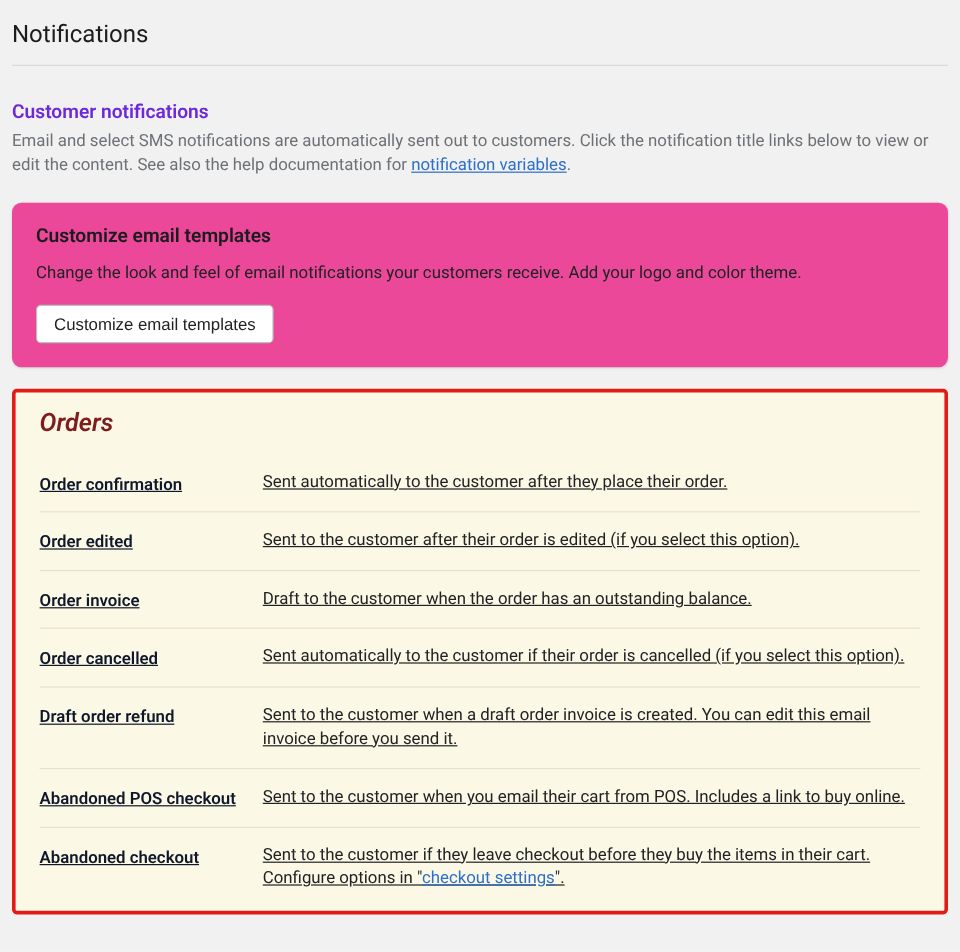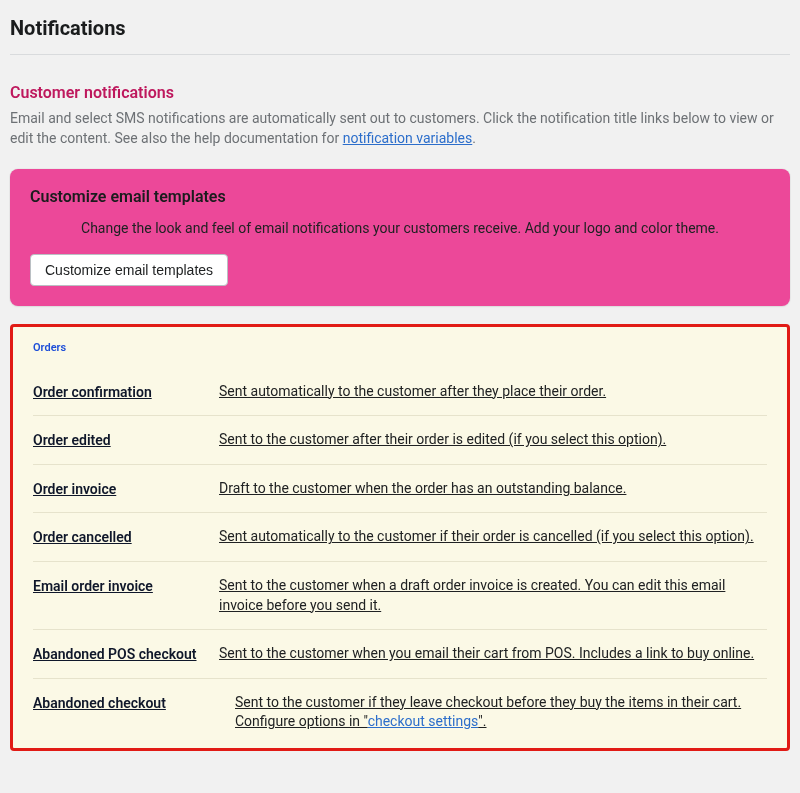--- a/index.html
+++ b/index.html
@@ -9,33 +9,33 @@
     }
     body {
       font-family: -apple-system, BlinkMacSystemFont, "Segoe UI", Roboto, Helvetica, Arial, sans-serif;
       background: #f1f1f1;
       color: #202223;
       width: 800px;
       padding: 10px;
     }
     .page-title {
       font-size: 20px;
-      font-weight: 700;
+      font-weight: 400;
       color: #1a1c1d;
       padding: 6px 0 14px 0;
     }
     .divider {
       border: none;
       border-top: 1px solid #d9dbdd;
       margin: 0 0 28px 0;
     }
     .section-title {
       font-size: 16px;
       font-weight: 600;
-      color: #be185d;
+      color: #6d28d9;
       margin-bottom: 6px;
     }
     .section-desc {
       font-size: 14px;
       color: #6d7175;
       line-height: 1.45;
       margin-bottom: 20px;
     }
     .link {
       color: #2c6ecb;
@@ -52,58 +52,57 @@
     .card-title {
       font-size: 16px;
       font-weight: 600;
       color: #1a1c1d;
       margin-bottom: 14px;
     }
     .card-desc {
       font-size: 14px;
       color: #202223;
       margin-bottom: 18px;
-      text-align: center;
     }
     .btn {
       display: inline-block;
       background: #ffffff;
       border: 1px solid #babfc3;
       border-radius: 4px;
       padding: 8px 14px;
       font-size: 14px;
       color: #202223;
       cursor: pointer;
       line-height: 1;
     }
     .orders-card {
       background: #fbf9e6;
       border: 3px solid #e11b15;
       border-radius: 4px;
       padding: 14px 20px 16px 20px;
     }
     .orders-title {
-      font-size: 11px;
+      font-size: 21px;
       font-weight: 600;
-      color: #1d4ed8;
+      color: #7f1d1d;
       margin-bottom: 28px;
+      font-style: italic;
     }
     .order-row {
       display: flex;
       align-items: flex-start;
       padding: 14px 0;
       border-bottom: 1px solid #e6e3cc;
     }
     .order-row:first-of-type {
       padding-top: 0;
     }
     .order-row:last-of-type {
       border-bottom: none;
       padding-bottom: 0;
-      gap: 16px;
     }
     .order-name {
       flex: 0 0 186px;
       padding-right: 10px;
     }
     .order-link {
       color: #0f172a;
       text-decoration: underline;
       font-weight: 600;
       font-size: 14px;
@@ -152,21 +151,21 @@
     <div class="order-desc">Draft to the customer when the order has an outstanding balance.</div>
   </div>
 
   <div class="order-row">
     <div class="order-name"><a class="order-link">Order cancelled</a></div>
     <div class="order-desc">Sent automatically to the customer if their order is cancelled (if you select this option).</div>
   </div>
 
 
   <div class="order-row">
-    <div class="order-name"><a class="order-link">Email order invoice</a></div>
+    <div class="order-name"><a class="order-link">Draft order refund</a></div>
     <div class="order-desc">Sent to the customer when a draft order invoice is created. You can edit this email invoice before you send it.</div>
   </div>
 
   <div class="order-row">
     <div class="order-name"><a class="order-link">Abandoned POS checkout</a></div>
     <div class="order-desc">Sent to the customer when you email their cart from POS. Includes a link to buy online.</div>
   </div>
 
   <div class="order-row">
     <div class="order-name"><a class="order-link">Abandoned checkout</a></div>

